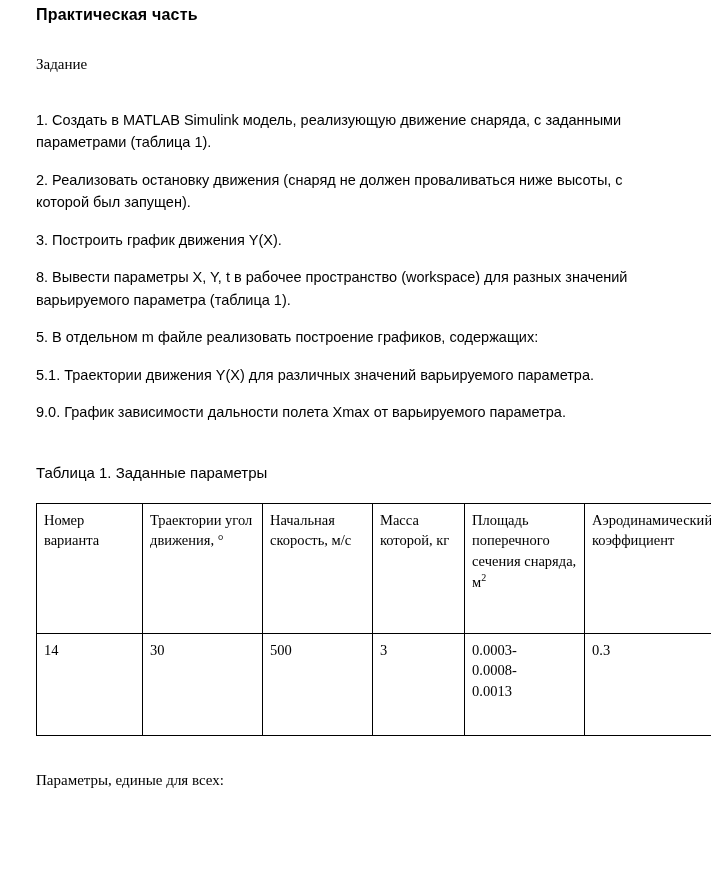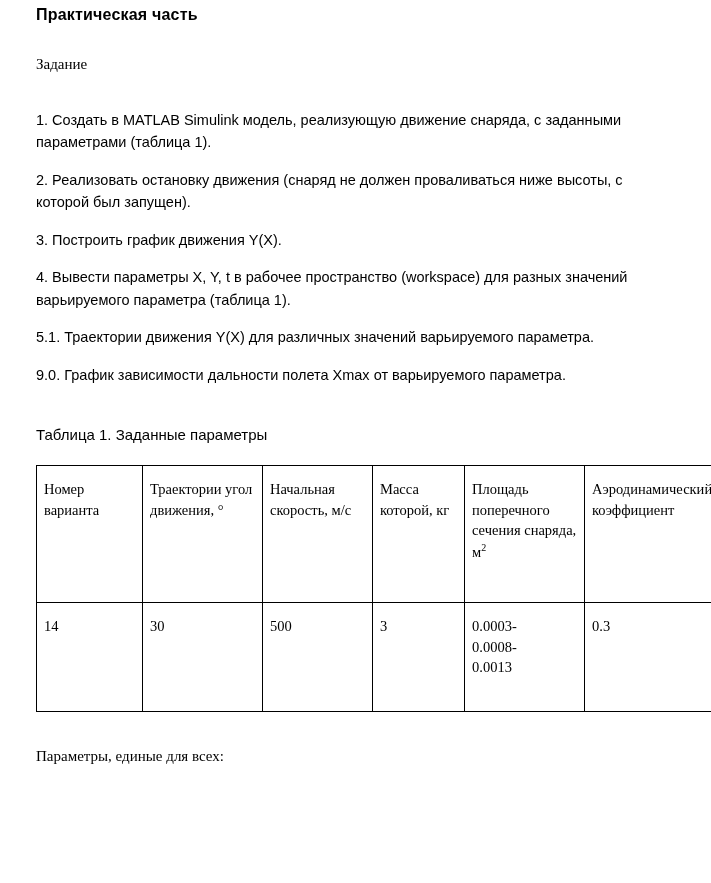--- a/index.html
+++ b/index.html
@@ -54,21 +54,21 @@
     border-collapse: collapse;
     width: 637px;
     font-family: "Liberation Serif", serif;
     font-size: 14.5px;
     table-layout: fixed;
   }
   table.params th,
   table.params td {
     border: 1px solid #000000;
     vertical-align: top;
-    padding: 13px 6px 5px 7px;
+    padding: 6px 6px 5px 7px;
     text-align: left;
     font-weight: normal;
     line-height: 1.42;
   }
   table.params thead th {
     height: 118px;
   }
   table.params tbody td {
     height: 90px;
   }
@@ -97,21 +97,22 @@
 <div class="page">
 
   <div class="doc-title">Практическая часть</div>
 
   <div class="section-label">Задание</div>
 
   <div class="tasks">
     <p class="task">1. Создать в MATLAB Simulink модель, реализующую движение снаряда, с заданными параметрами (таблица 1).</p>
     <p class="task">2. Реализовать остановку движения (снаряд не должен проваливаться ниже высоты, с которой был запущен).</p>
     <p class="task">3. Построить график движения Y(X).</p>
-    <p class="task">4. Вывести параметры X, Y, t в рабочее пространство (workspace) для разных значений варьируемого параметра (таблица 1).</p>
+    <p class="task">8. Вывести параметры X, Y, t в рабочее пространство (workspace) для разных значений варьируемого параметра (таблица 1).</p>
+    <p class="task">5. В отдельном m файле реализовать построение графиков, содержащих:</p>
     <p class="task">5.1. Траектории движения Y(X) для различных значений варьируемого параметра.</p>
     <p class="task">9.0. График зависимости дальности полета Xmax от варьируемого параметра.</p>
   </div>
 
   <div class="table-caption">Таблица 1. Заданные параметры</div>
 
   <table class="params">
     <thead>
       <tr>
         <th class="col0"><span>Номер варианта</span></th>

